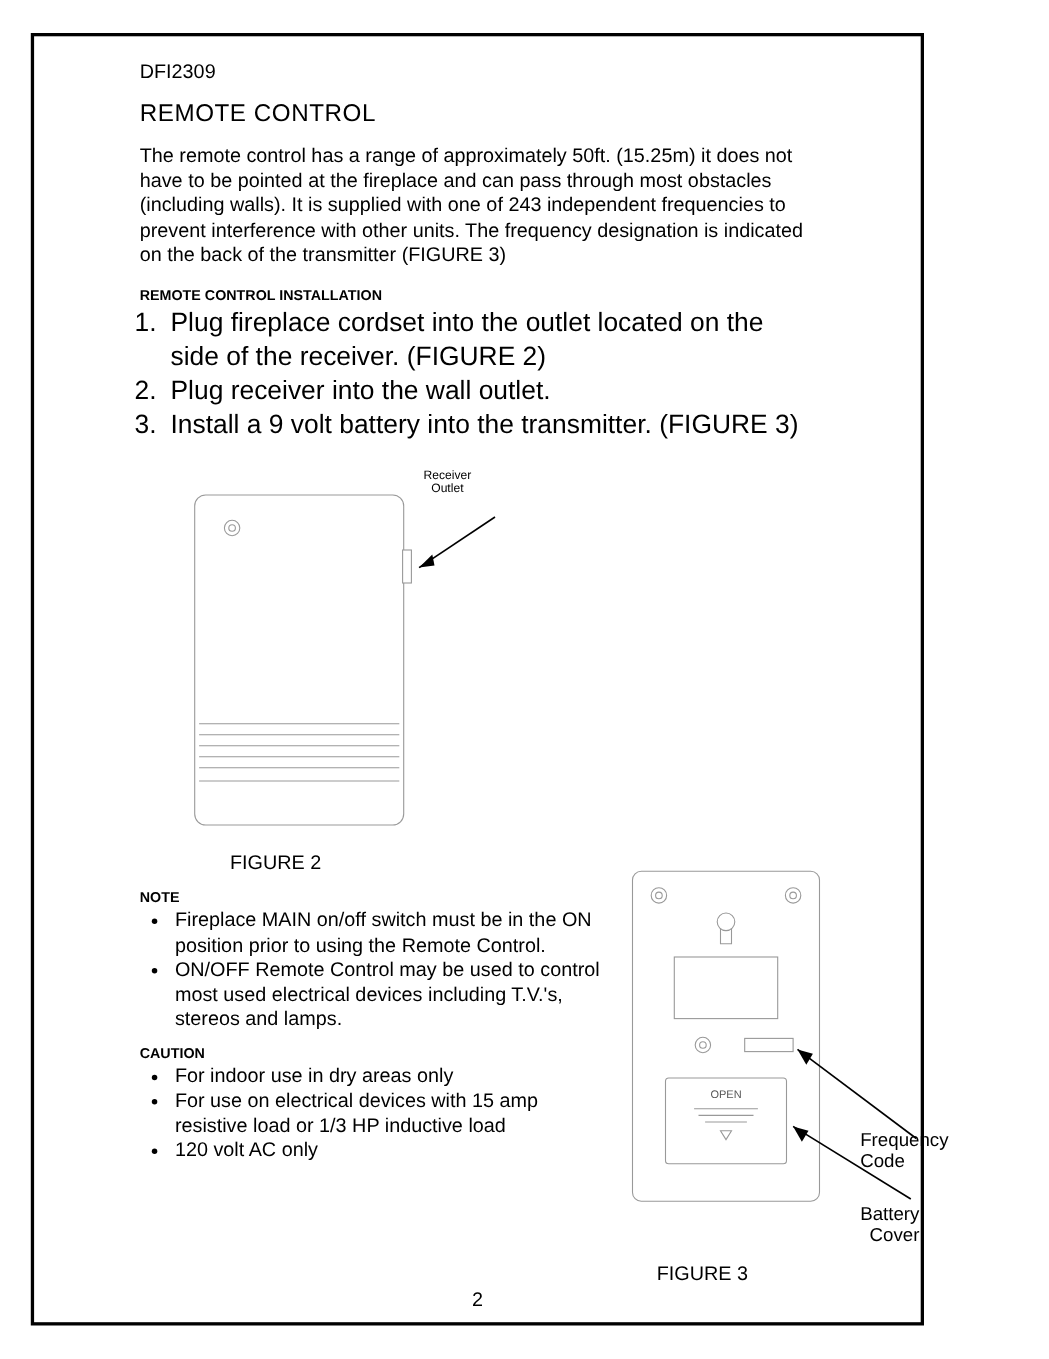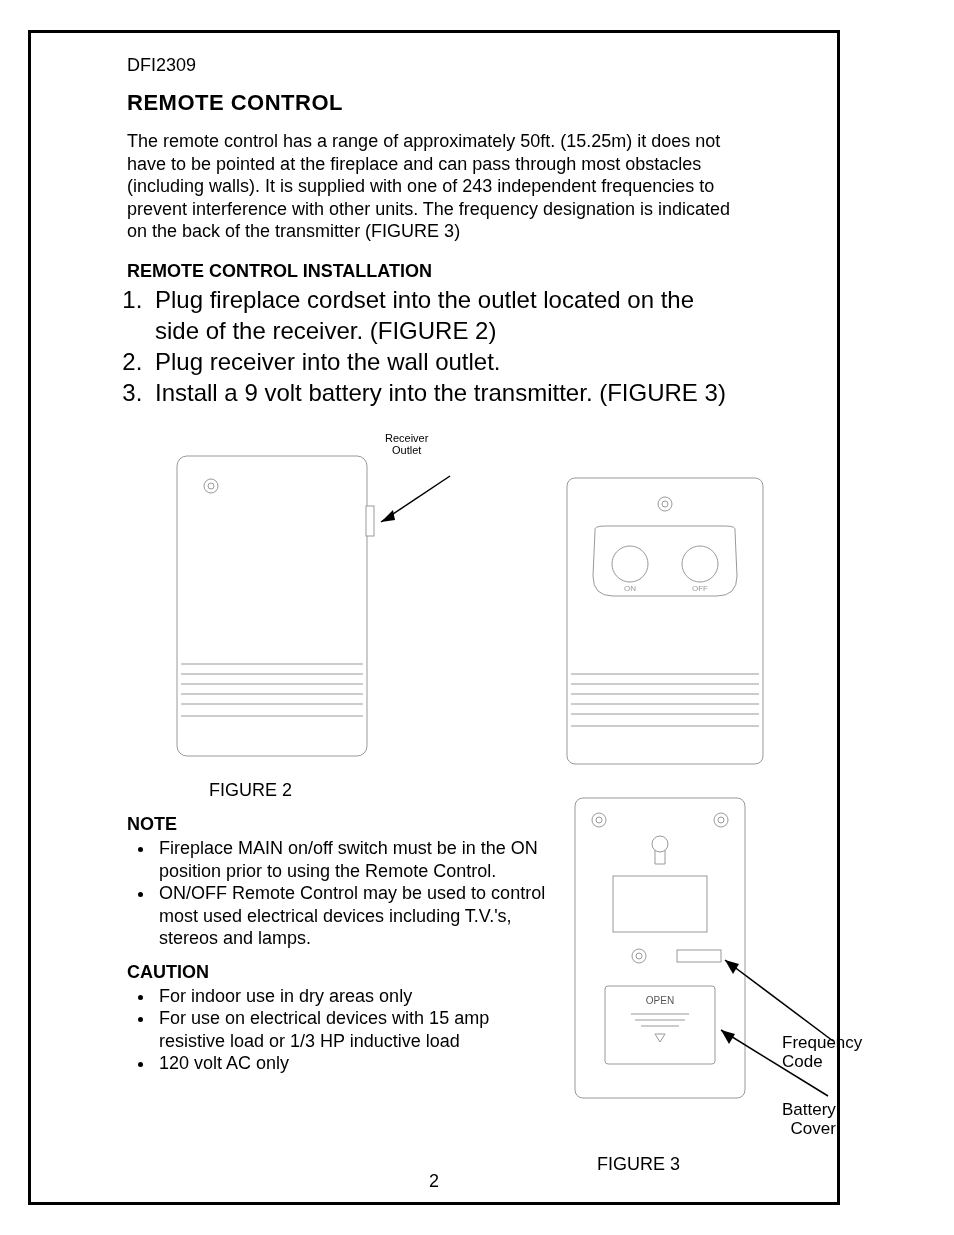--- a/index.html
+++ b/index.html
@@ -23,31 +23,31 @@
     height: 100%;
     padding: 22px 96px 10px 96px;
     position: relative;
   }
   .model {
     font-size: 18px;
     margin-bottom: 14px;
   }
   .h1 {
     font-size: 22px;
-    font-weight: bold;
+    font-weight: normal;
     margin: 10px 0 14px 0;
     letter-spacing: 0.5px;
   }
   .para {
     font-size: 18px;
     line-height: 1.25;
     margin-bottom: 18px;
   }
   .h2 {
-    font-size: 18px;
+    font-size: 13px;
     font-weight: bold;
     margin-bottom: 2px;
   }
   .ol {
     margin: 0 0 18px 0;
     padding-left: 22px;
     font-size: 24px;
     line-height: 1.3;
   }
   .ol li {
@@ -167,40 +167,20 @@
           <line x1="16" y1="258" x2="198" y2="258" stroke="#999"></line>
           <line x1="16" y1="268" x2="198" y2="268" stroke="#999"></line>
           <line x1="16" y1="278" x2="198" y2="278" stroke="#999"></line>
           <line x1="16" y1="290" x2="198" y2="290" stroke="#999"></line>
 
           <line x1="285" y1="50" x2="216" y2="96" stroke="#000" stroke-width="1.5"></line>
           <polygon points="216,96 228,84 230,94" fill="#000"></polygon>
         </svg>
       </div>
 
-      <div style="position:absolute; left:438px; top:50px;">
-        <svg width="200" height="290">
-          <rect x="2" y="2" width="196" height="286" rx="8" ry="8" fill="none" stroke="#999"></rect>
-          <circle cx="100" cy="28" r="7" fill="none" stroke="#999"></circle>
-          <circle cx="100" cy="28" r="3" fill="none" stroke="#999"></circle>
-
-          <path d="M 30 55 Q 28 50 40 50 L 160 50 Q 172 50 170 55 L 172 100 Q 172 120 152 120 L 48 120 Q 28 120 28 100 Z" fill="none" stroke="#999"></path>
-          <circle cx="65" cy="88" r="18" fill="none" stroke="#999"></circle>
-          <circle cx="135" cy="88" r="18" fill="none" stroke="#999"></circle>
-          <text x="65" y="115" font-size="8" fill="#999" text-anchor="middle">ON</text>
-          <text x="135" y="115" font-size="8" fill="#999" text-anchor="middle">OFF</text>
-
-          <line x1="6" y1="198" x2="194" y2="198" stroke="#999"></line>
-          <line x1="6" y1="208" x2="194" y2="208" stroke="#999"></line>
-          <line x1="6" y1="218" x2="194" y2="218" stroke="#999"></line>
-          <line x1="6" y1="228" x2="194" y2="228" stroke="#999"></line>
-          <line x1="6" y1="238" x2="194" y2="238" stroke="#999"></line>
-          <line x1="6" y1="250" x2="194" y2="250" stroke="#999"></line>
-        </svg>
-      </div>
 
       <div class="fig2-caption">FIGURE 2</div>
     </div>
 
     <div class="lower">
 
       <div class="text-col">
         <div class="h2">NOTE</div>
         <ul class="ul">
           <li>Fireplace MAIN on/off switch must be in the ON position prior to using the Remote Control.</li>

